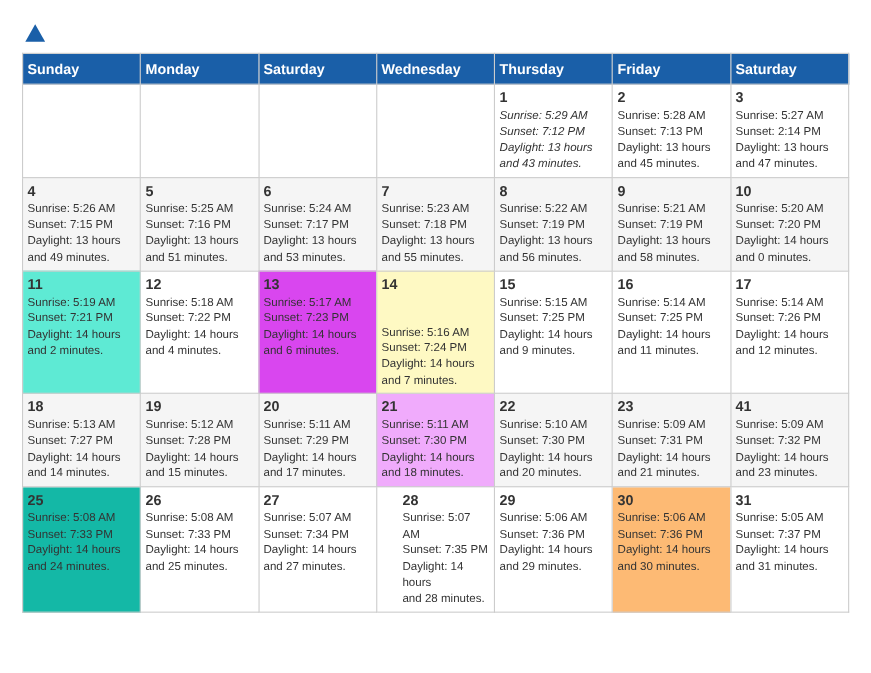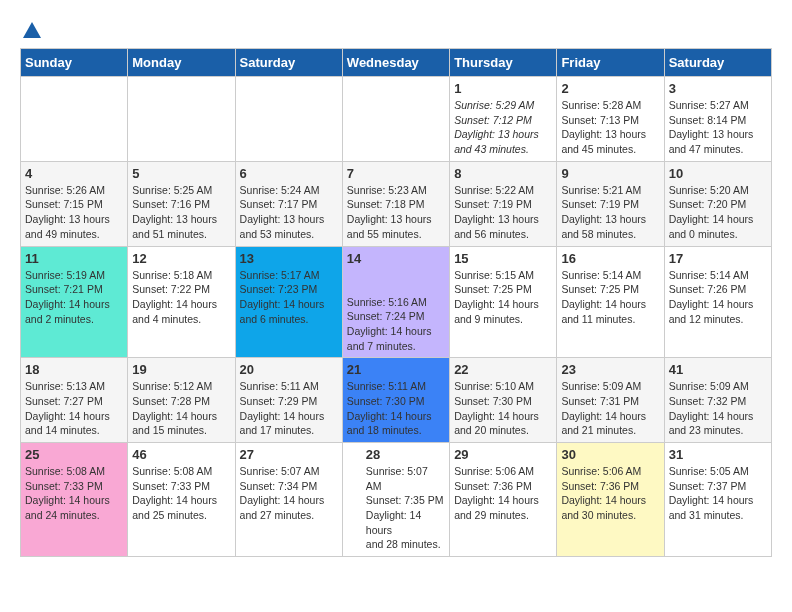--- a/index.html
+++ b/index.html
@@ -120,21 +120,21 @@
         <td style="background: rgb(255, 255, 255);">
           <span class="day-number">2</span>
           <div class="day-info" style="white-space: pre-line;">Sunrise: 5:28 AM
 Sunset: 7:13 PM
 Daylight: 13 hours
 and 45 minutes.</div>
         </td>
         <td style="background: rgb(255, 255, 255);">
           <span class="day-number">3</span>
           <div class="day-info" style="white-space: pre-line;">Sunrise: 5:27 AM
-Sunset: 8:14 PM
+Sunset: 2:14 PM
 Daylight: 13 hours
 and 47 minutes.</div>
         </td>
       </tr>
       <tr>
         <td style="background: rgb(245, 245, 245);">
           <span class="day-number">4</span>
           <div class="day-info" style="white-space: pre-line;">Sunrise: 5:26 AM
 Sunset: 7:15 PM
 Daylight: 13 hours
@@ -191,28 +191,28 @@
 Daylight: 14 hours
 and 2 minutes.</div>
         </td>
         <td style="background: rgb(255, 255, 255);">
           <span class="day-number">12</span>
           <div class="day-info" style="white-space: pre-line;">Sunrise: 5:18 AM
 Sunset: 7:22 PM
 Daylight: 14 hours
 and 4 minutes.</div>
         </td>
-        <td style="background: #0ea5e9;">
+        <td style="background: #d946ef;">
           <span class="day-number">13</span>
           <div class="day-info" style="white-space: pre-line;">Sunrise: 5:17 AM
 Sunset: 7:23 PM
 Daylight: 14 hours
 and 6 minutes.</div>
         </td>
-        <td style="background: #c4b5fd;">
+        <td style="background: #fef9c3;">
           <span class="day-number">14</span>
           <div class="day-info" style="white-space: pre-line; margin-top: 29px;">Sunrise: 5:16 AM
 Sunset: 7:24 PM
 Daylight: 14 hours
 and 7 minutes.</div>
         </td>
         <td style="background: rgb(255, 255, 255);">
           <span class="day-number">15</span>
           <div class="day-info" style="white-space: pre-line;">Sunrise: 5:15 AM
 Sunset: 7:25 PM
@@ -249,21 +249,21 @@
 Daylight: 14 hours
 and 15 minutes.</div>
         </td>
         <td style="background: rgb(245, 245, 245);">
           <span class="day-number">20</span>
           <div class="day-info" style="white-space: pre-line;">Sunrise: 5:11 AM
 Sunset: 7:29 PM
 Daylight: 14 hours
 and 17 minutes.</div>
         </td>
-        <td style="background: #3b82f6;">
+        <td style="background: #f0abfc;">
           <span class="day-number">21</span>
           <div class="day-info" style="white-space: pre-line;">Sunrise: 5:11 AM
 Sunset: 7:30 PM
 Daylight: 14 hours
 and 18 minutes.</div>
         </td>
         <td style="background: rgb(245, 245, 245);">
           <span class="day-number">22</span>
           <div class="day-info" style="white-space: pre-line;">Sunrise: 5:10 AM
 Sunset: 7:30 PM
@@ -279,29 +279,29 @@
         </td>
         <td style="background: rgb(245, 245, 245);">
           <span class="day-number">41</span>
           <div class="day-info" style="white-space: pre-line;">Sunrise: 5:09 AM
 Sunset: 7:32 PM
 Daylight: 14 hours
 and 23 minutes.</div>
         </td>
       </tr>
       <tr>
-        <td style="background: #f9a8d4;">
+        <td style="background: #14b8a6;">
           <span class="day-number">25</span>
           <div class="day-info" style="white-space: pre-line;">Sunrise: 5:08 AM
 Sunset: 7:33 PM
 Daylight: 14 hours
 and 24 minutes.</div>
         </td>
         <td style="background: rgb(255, 255, 255);">
-          <span class="day-number">46</span>
+          <span class="day-number">26</span>
           <div class="day-info" style="white-space: pre-line;">Sunrise: 5:08 AM
 Sunset: 7:33 PM
 Daylight: 14 hours
 and 25 minutes.</div>
         </td>
         <td style="background: rgb(255, 255, 255);">
           <span class="day-number">27</span>
           <div class="day-info" style="white-space: pre-line;">Sunrise: 5:07 AM
 Sunset: 7:34 PM
 Daylight: 14 hours
@@ -314,21 +314,21 @@
 Daylight: 14 hours
 and 28 minutes.</div>
         </td>
         <td style="background: rgb(255, 255, 255);">
           <span class="day-number">29</span>
           <div class="day-info" style="white-space: pre-line;">Sunrise: 5:06 AM
 Sunset: 7:36 PM
 Daylight: 14 hours
 and 29 minutes.</div>
         </td>
-        <td style="background: #fef9c3;">
+        <td style="background: #fdba74;">
           <span class="day-number">30</span>
           <div class="day-info" style="white-space: pre-line;">Sunrise: 5:06 AM
 Sunset: 7:36 PM
 Daylight: 14 hours
 and 30 minutes.</div>
         </td>
         <td style="background: rgb(255, 255, 255);">
           <span class="day-number">31</span>
           <div class="day-info" style="white-space: pre-line;">Sunrise: 5:05 AM
 Sunset: 7:37 PM

